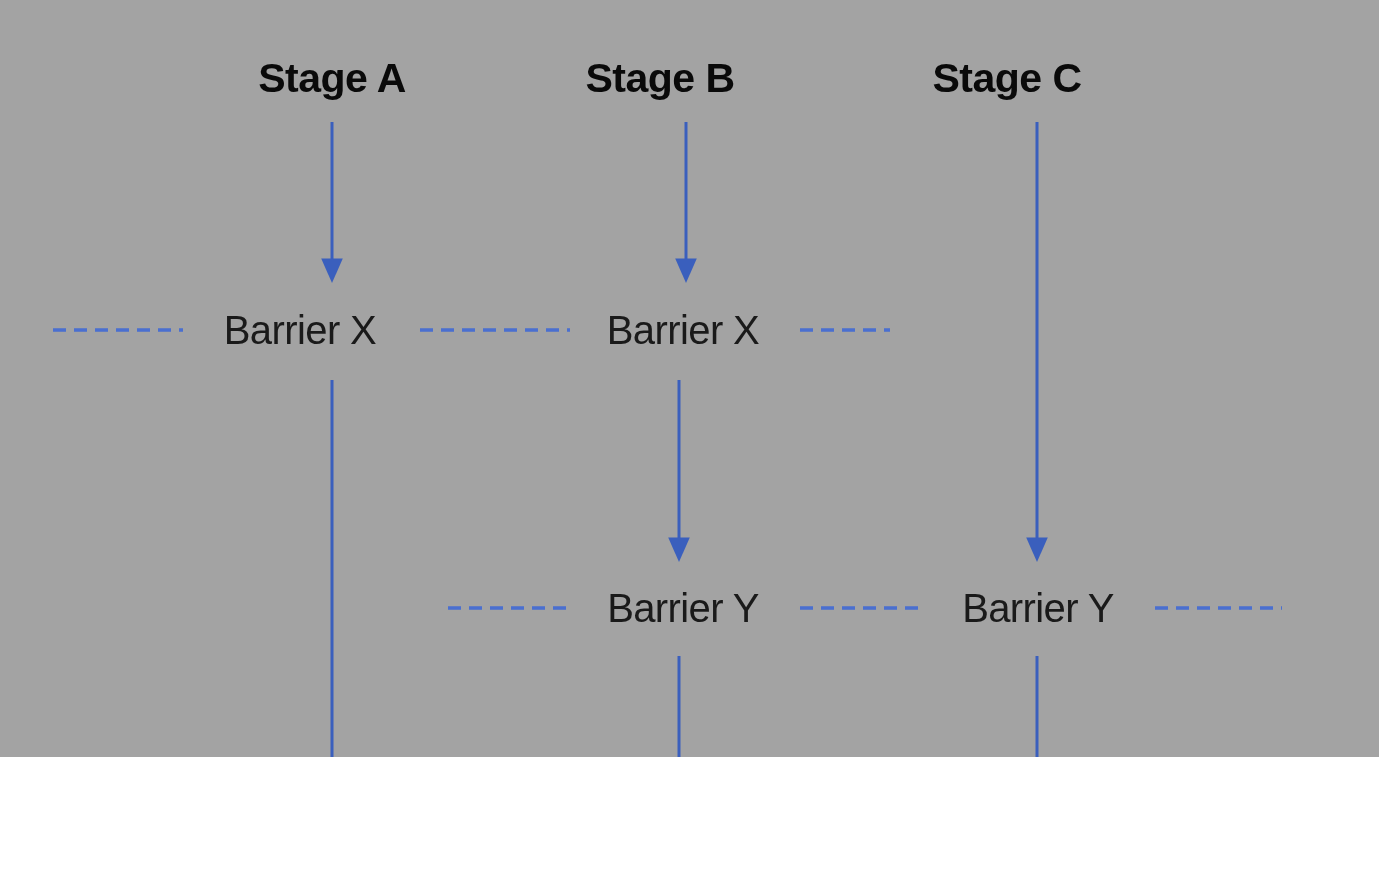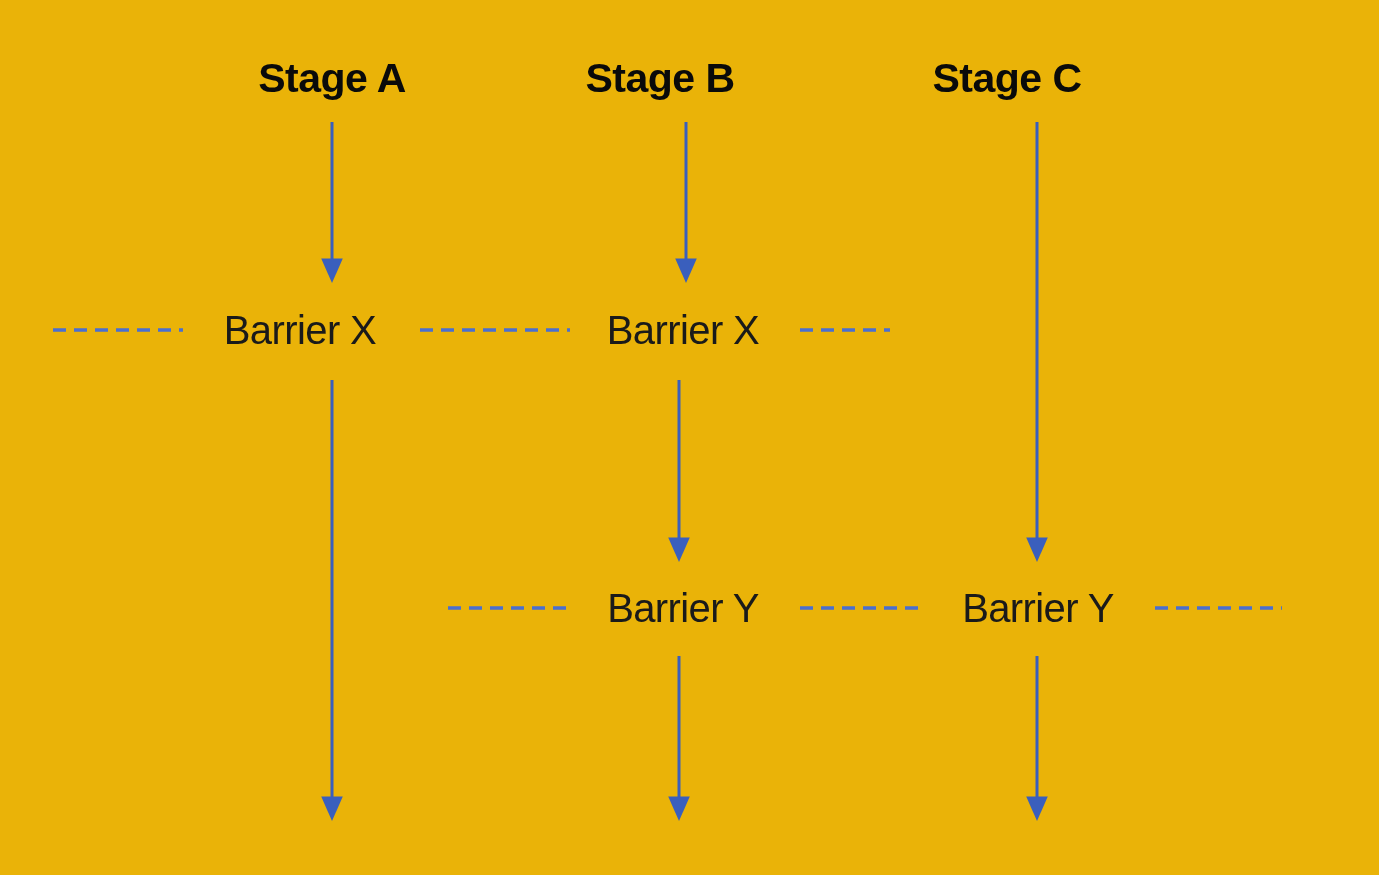--- a/index.html
+++ b/index.html
@@ -6,22 +6,22 @@
     margin: 0;
     padding: 0;
     background: #ffffff;
   }
   body {
     font-family: "Liberation Sans", sans-serif;
   }
   #diagram-root {
     position: relative;
     width: 1379px;
-    height: 875px;
-    background: #eab308;
+    height: 757px;
+    background: #a3a3a3;
     overflow: hidden;
   }
   #diagram-svg {
     position: absolute;
     top: 0;
     left: 0;
     width: 1379px;
     height: 875px;
     display: block;
   }

